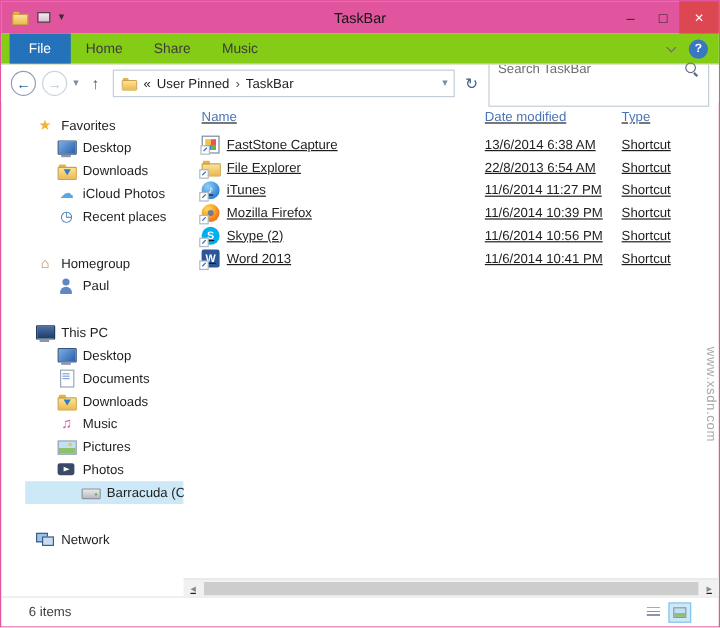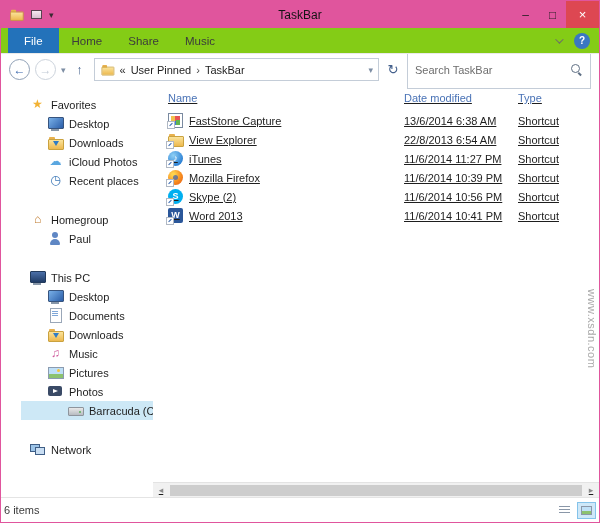--- a/index.html
+++ b/index.html
@@ -31,21 +31,21 @@
   .nav-row { height:31px; display:flex; align-items:center; padding:0 8px; gap:5px; flex:none; background:#fff; }
   .navbtn { width:21px; height:21px; border-radius:50%; border:1px solid #8fa0b6; color:#2f5fa8; display:flex; align-items:center; justify-content:center; font-size:12px; flex:none; }
   .navbtn.disabled { border-color:#ccd3dc; color:#c3cbd6; }
   .caret-sm { color:#7d8ea4; font-size:9px; flex:none; }
   .upbtn { width:18px; text-align:center; color:#44608c; font-size:13px; flex:none; }
   .addrbar { flex:1; height:23px; border:1px solid #c4cdd8; background:#fff; display:flex; align-items:center; padding:0 5px; gap:5px; min-width:0; }
   .crumb { color:#1e1e1e; white-space:nowrap; }
   .crumb-sep { color:#4a4a4a; }
   .addr-caret { margin-left:auto; color:#7d8ea4; font-size:9px; }
   .refresh { width:18px; text-align:center; color:#44608c; font-size:13px; flex:none; }
-  .searchbox { width:184px; height:38px; border:1px solid #c4cdd8; background:#fff; display:flex; align-items:center; padding:0 7px; gap:5px; flex:none; }
+  .searchbox { width:184px; height:38px; border:1px solid #c4cdd8; background:#fff; display:flex; align-items:flex-start; padding:0 7px; gap:5px; flex:none; }
   .searchbox input { border:none; outline:none; background:transparent; flex:1; min-width:0; font-family:inherit; font-size:11px; color:#555; }
   .searchbox input::placeholder { color:#6e6e6e; opacity:1; }
   .mag { width:12px; height:12px; position:relative; flex:none; }
   .mag::before { content:""; position:absolute; left:0; top:0; width:7px; height:7px; border:1.5px solid #5f6f84; border-radius:50%; }
   .mag::after { content:""; position:absolute; left:8px; top:8px; width:4px; height:1.5px; background:#5f6f84; transform:rotate(45deg); transform-origin:0 0; }
 
   
   .main { flex:1; display:flex; min-height:0; position:relative; }
 
   
@@ -59,21 +59,21 @@
   .content { flex:1; display:flex; flex-direction:column; min-width:0;text-decoration:underline; }
   .headers { height:26px; display:grid; grid-template-columns:236px 114px 1fr; padding-left:15px; align-items:center; color:#4a73b6; flex:none; }
   .frow { height:19px; display:grid; grid-template-columns:236px 114px 1fr; padding-left:15px; align-items:center; }
   .fname { display:flex; align-items:center; gap:6px; min-width:0; }
   .spacer { flex:1; }
   .hscroll { height:15px; flex:none; background:#f1f1f1; border-top:1px solid #e3e3e3; display:flex; align-items:center; color:#8a8a8a; }
   .harrow { width:16px; text-align:center; font-size:9px; line-height:15px; }
   .hthumb { flex:1; height:11px; margin:0 1px; background:#cdcdcd; }
 
   
-  .statusbar { height:25px; flex:none; border-top:1px solid #e4e4e4; display:flex; align-items:center; padding:0 3px; color:#3c3c3c; }
+  .statusbar { height:25px; flex:none; border-top:1px solid #e4e4e4; display:flex; align-items:center; padding:0 23px; color:#3c3c3c; }
   .view-btns { margin-left:auto; display:flex; gap:3px; }
   .vb { width:19px; height:17px; border:1px solid transparent; display:flex; align-items:center; justify-content:center; }
   .vb.active { background:#cfe8f8; border-color:#84c3ea; }
   .vb-lines { width:11px; height:9px; background:repeating-linear-gradient(#8a97a8 0 1px, transparent 1px 3px); }
   .vb-grid { width:11px; height:9px; border:1px solid #8a97a8; background:linear-gradient(#bfe0f7 60%, #8cc26e 60%); }
 
   .watermark { position:absolute; right:1px; top:288px; writing-mode:vertical-rl; font-size:11px; color:#a9a9a9; letter-spacing:0.5px; }
 
   
   .ic { width:15px; height:15px; display:inline-block; position:relative; flex:none; }
@@ -269,21 +269,21 @@
           <span>FastStone Capture</span>
         </span>
         <span>13/6/2014 6:38 AM</span>
         <span>Shortcut</span>
       </div>
       <div class="frow">
         <span class="fname">
           <span class="ic ic-folder">
               <i class="sc"></i>
             </span>
-          <span>View Explorer</span>
+          <span>File Explorer</span>
         </span>
         <span>22/8/2013 6:54 AM</span>
         <span>Shortcut</span>
       </div>
       <div class="frow">
         <span class="fname">
           <span class="fi fi-circle fi-itunes">
               <b>♪</b>
               <i class="sc"></i>
             </span>

